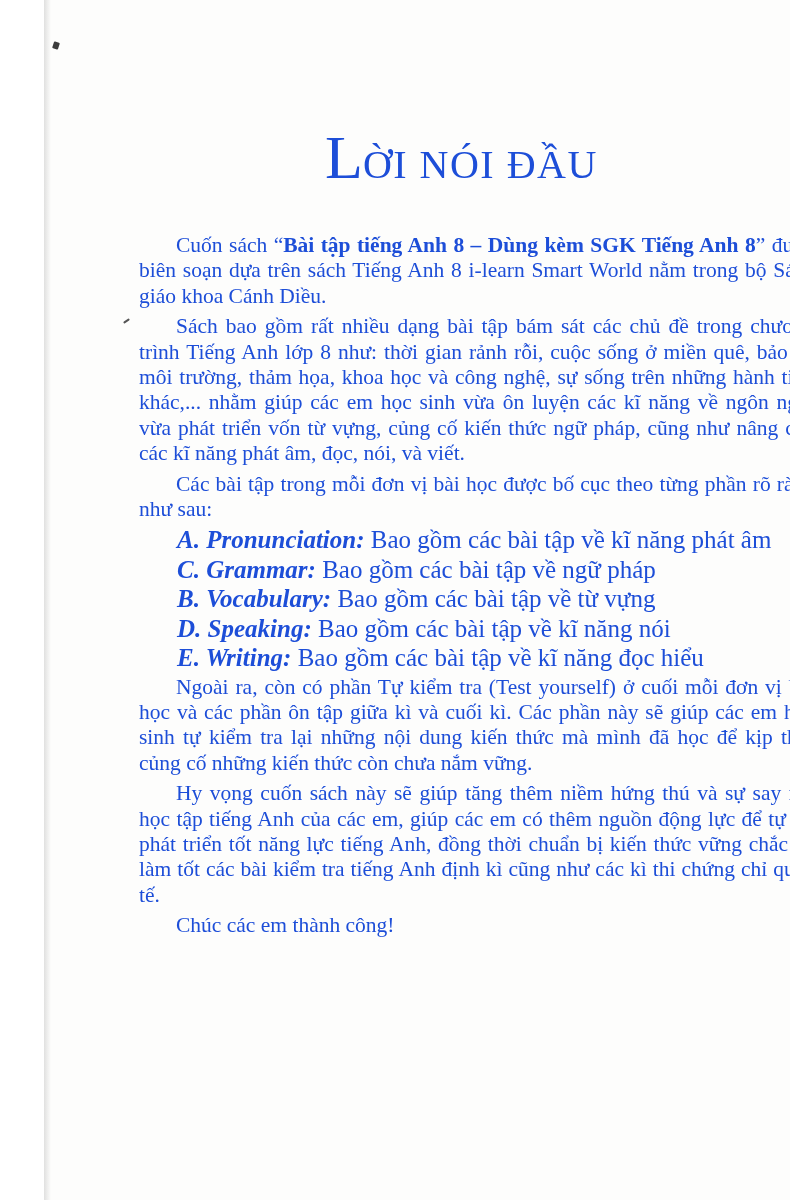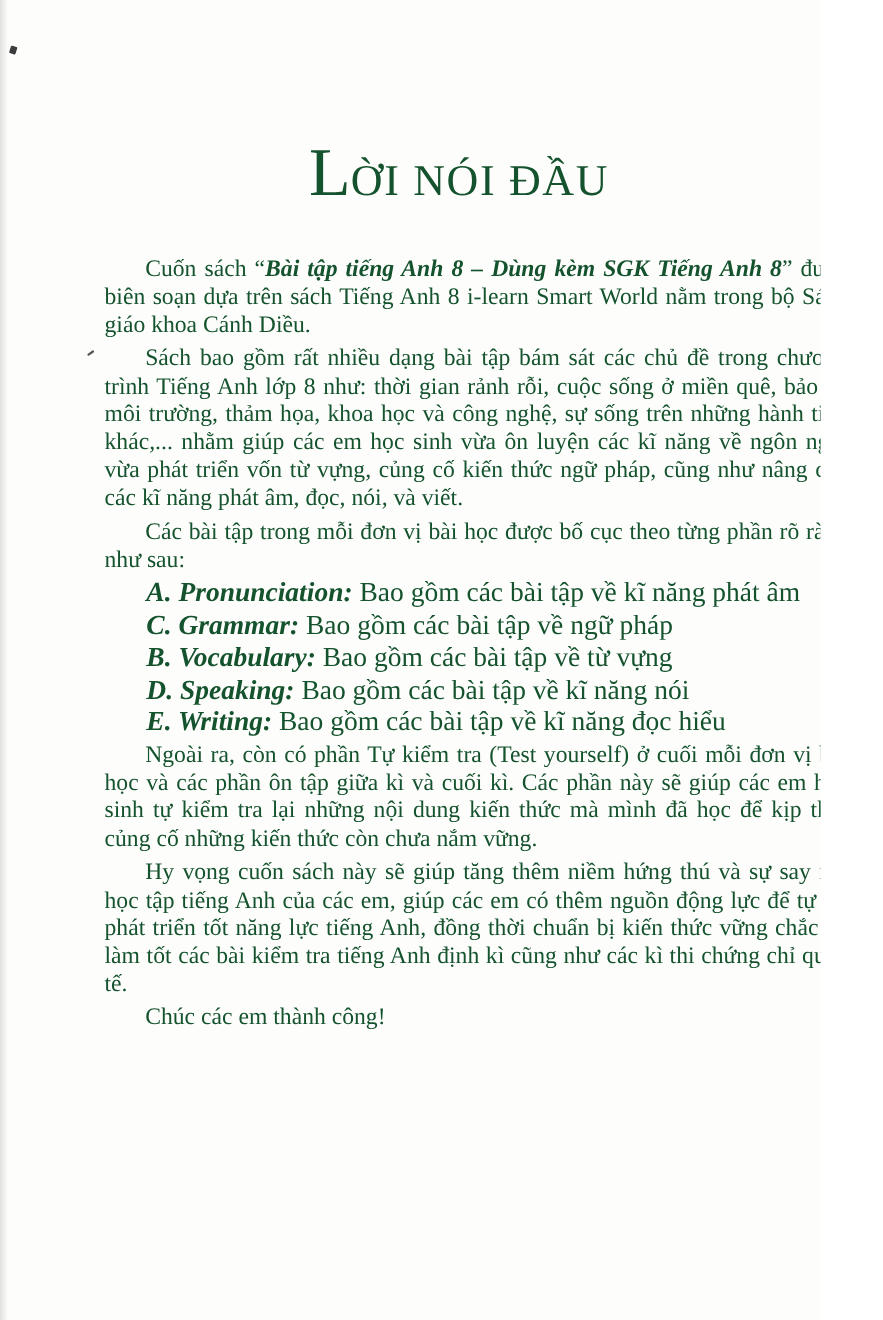--- a/index.html
+++ b/index.html
@@ -3,21 +3,22 @@
 <meta charset="utf-8">
 <style>
   html, body { margin: 0; padding: 0; background: #ffffff; }
   .page {
     position: relative;
     width: 746px;
     height: 1200px;
     background: #fdfdfc;
     overflow: hidden;
     font-family: "Liberation Serif", "DejaVu Serif", serif;
-    color: #14532d;
+    color: #1d4ed8;
+    margin-left: 44px;
   }
   .scan-edge {
     position: absolute;
     left: 0; top: 0; bottom: 0;
     width: 7px;
     background: linear-gradient(to right, rgba(150,150,150,0.28), rgba(150,150,150,0));
     pointer-events: none;
   }
   .speck-1 {
     position: absolute;
@@ -57,21 +58,21 @@
     text-indent: 37px;
   }
   .li {
     margin: 4px 0;
     font-size: 25px;
     line-height: 25.4px;
     padding-left: 38px;
     text-indent: 0;
   }
   .li .label { font-weight: 700; font-style: italic; }
-  .bi { font-weight: 700; font-style: italic; }
+  .bi { font-weight: 700; }
   .i  { }
   .sig {
     margin: 3px 0 0 0;
     font-size: 21.5px;
     line-height: 25.4px;
     text-align: right;
     padding-right: 120px;
     font-weight: 700;
   }
 </style>

